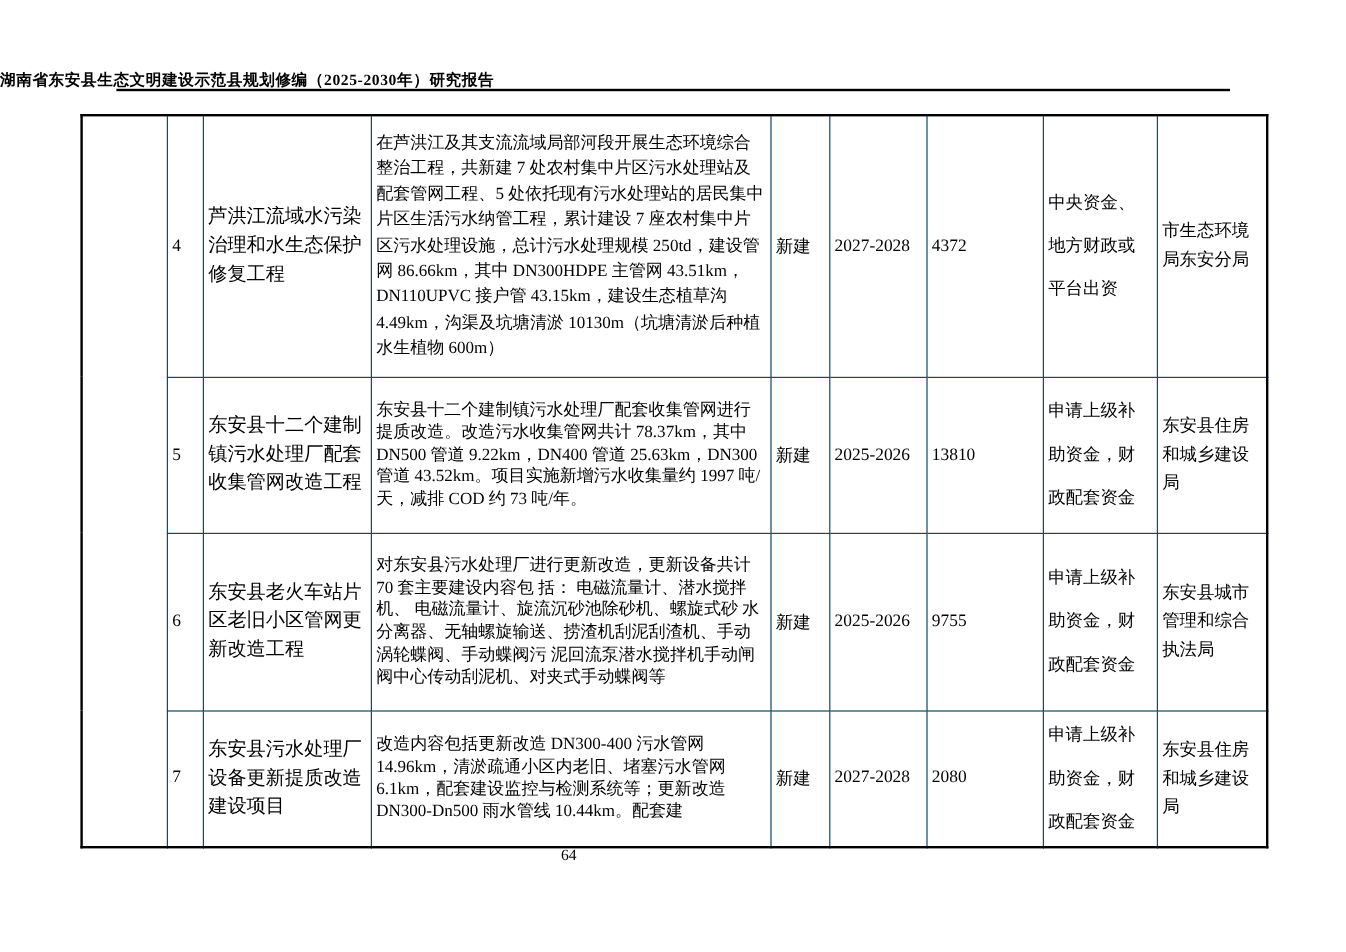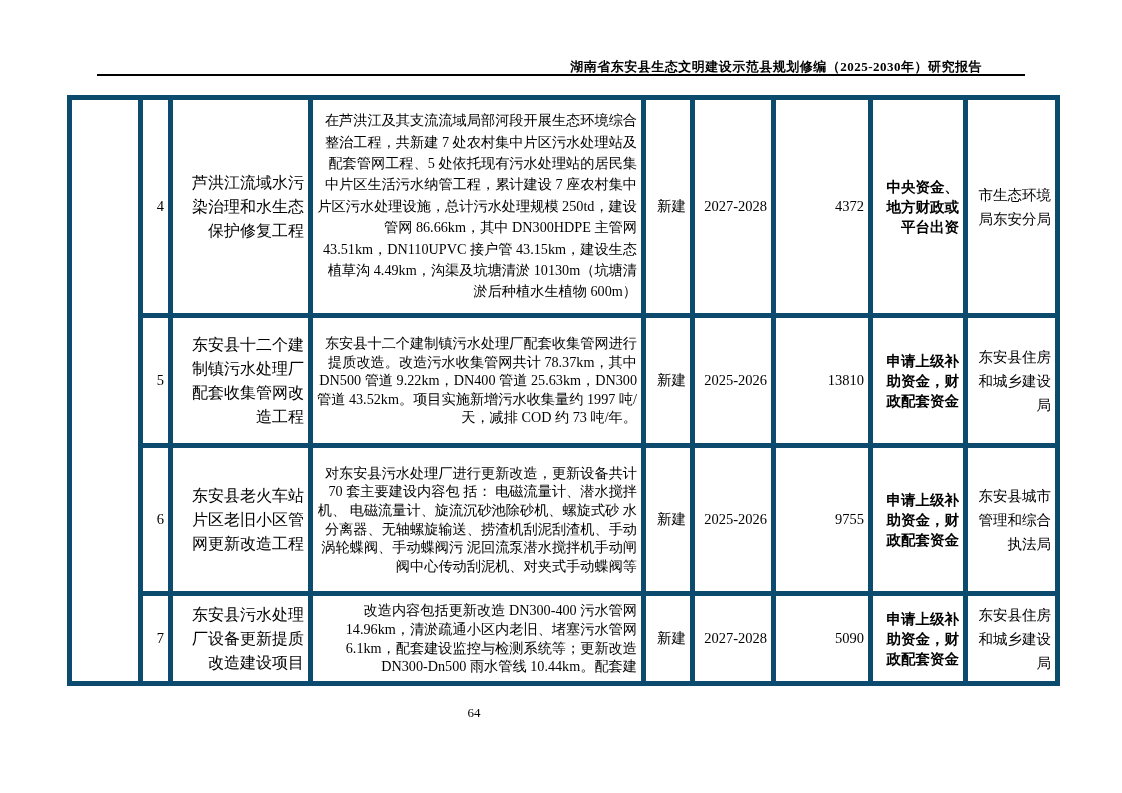--- a/index.html
+++ b/index.html
@@ -12,21 +12,21 @@
     height: 793px;
     position: relative;
     font-family: "Liberation Serif", "DejaVu Serif", serif;
     color: #000;
   }
   .page-header-title {
     position: absolute;
     top: 58px;
     left: 0;
     width: 982px;
-    text-align: right;
+    text-align: left;
     font-size: 13px;
     font-weight: 600;
     letter-spacing: 0.5px;
   }
   .header-rule {
     position: absolute;
     top: 74px;
     left: 97px;
     width: 928px;
     height: 0;
@@ -36,38 +36,38 @@
     position: absolute;
     top: 95px;
     left: 67px;
     width: 988px;
     border-collapse: collapse;
     table-layout: fixed;
     border: 2px solid #000;
     font-size: 14.5px;
   }
   table.doc-table td {
-    border: 5px solid #0c4a6e;
-    text-align: right;
+    border: 1px solid #0c4a6e;
+    text-align: left;
     vertical-align: middle;
     padding: 2px 4px;
     overflow: hidden;
   }
   td.cell-desc {
     padding: 2px 7px;
     font-size: 14.2px;
     line-height: 18.6px;
   }
   tr.row-h1 { height: 218px; }
   tr.row-h2 { height: 130px; }
   tr.row-h3 { height: 148px; }
   tr.row-h4 { height: 90px; }
   tr.row-h1 td.cell-desc { line-height: 21.4px; }
   td.cell-name { line-height: 24px; font-size: 16px; }
-  td.cell-fund { line-height: 20px; font-weight: bold; }
+  td.cell-fund { line-height: 36px; }
   td.cell-agency { line-height: 24px; }
   td.cell-no, td.cell-type, td.cell-year, td.cell-amount { font-size: 14.5px; }
   .page-footer {
     position: absolute;
     top: 705px;
     left: 0;
     width: 948px;
     text-align: center;
     font-size: 13px;
   }
@@ -121,20 +121,20 @@
       <td class="cell-amount">9755</td>
       <td class="cell-fund">申请上级补助资金，财政配套资金</td>
       <td class="cell-agency">东安县城市管理和综合执法局</td>
     </tr>
     <tr class="row-h4">
       <td class="cell-no">7</td>
       <td class="cell-name">东安县污水处理厂设备更新提质改造建设项目</td>
       <td class="cell-desc">改造内容包括更新改造 DN300-400 污水管网 14.96km，清淤疏通小区内老旧、堵塞污水管网 6.1km，配套建设监控与检测系统等；更新改造 DN300-Dn500 雨水管线 10.44km。配套建</td>
       <td class="cell-type">新建</td>
       <td class="cell-year">2027-2028</td>
-      <td class="cell-amount">5090</td>
+      <td class="cell-amount">2080</td>
       <td class="cell-fund">申请上级补助资金，财政配套资金</td>
       <td class="cell-agency">东安县住房和城乡建设局</td>
     </tr>
   </tbody>
 </table>
 
 <div class="page-footer">64</div>
 
 </body></html>

